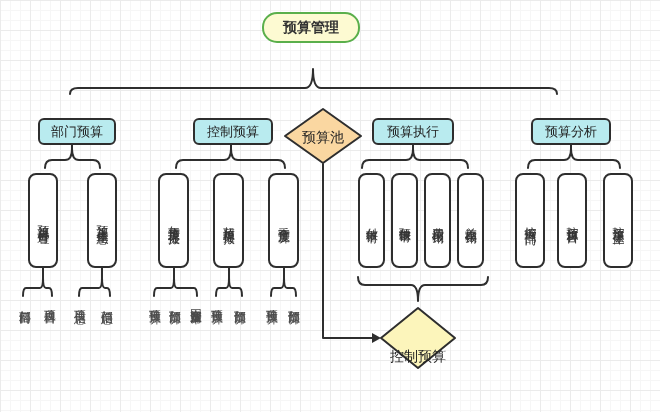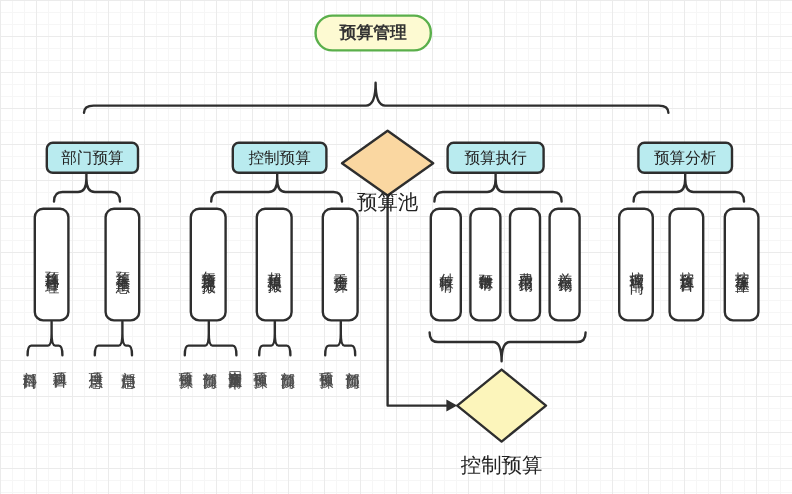--- a/index.html
+++ b/index.html
@@ -26,21 +26,21 @@
   }
   .child-node{
     background:#ffffff;border:2px solid #2e2e2e;border-radius:8px;
     color:#333;
   }
   .vtext{writing-mode:vertical-rl;text-orientation:upright;font-size:12px;letter-spacing:1.5px;}
   .leaf{
     position:absolute;writing-mode:vertical-rl;text-orientation:upright;
     font-size:12px;letter-spacing:1px;color:#4a4a4a;width:16px;text-align:left;
   }
-  .diamond-label{position:absolute;font-size:17px;color:#222;text-align:center;margin-top:28px;}
+  .diamond-label{position:absolute;font-size:14px;color:#222;text-align:center;}
   svg .stroke{stroke:#2e2e2e;stroke-width:2;fill:none;stroke-linecap:round;stroke-linejoin:round;}
   svg .pool{fill:#fad7a1;stroke:#2e2e2e;stroke-width:2;stroke-linejoin:round;}
   svg .ctrl{fill:#fcf5bb;stroke:#2e2e2e;stroke-width:2;stroke-linejoin:round;}
   svg .arrowhead{fill:#2e2e2e;stroke:none;}
 </style>
 </head>
 <body>
 
 <div class="canvas">
 

